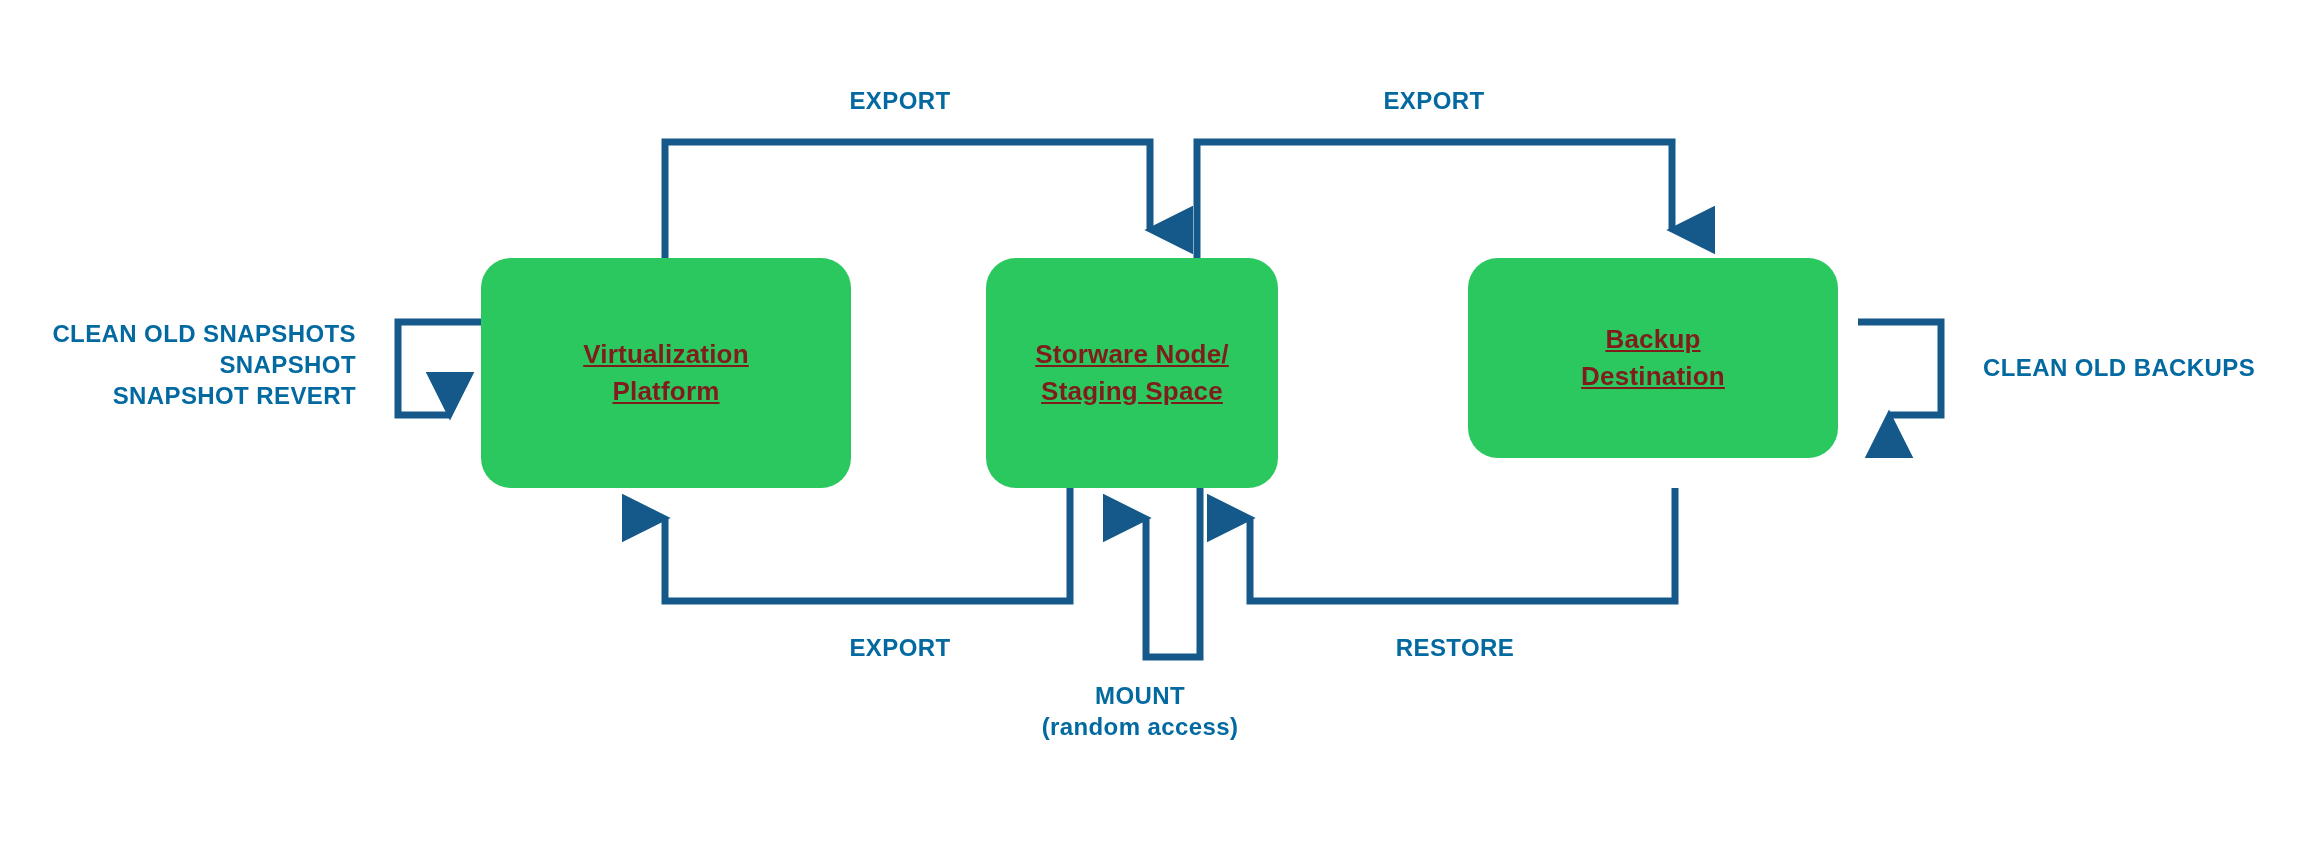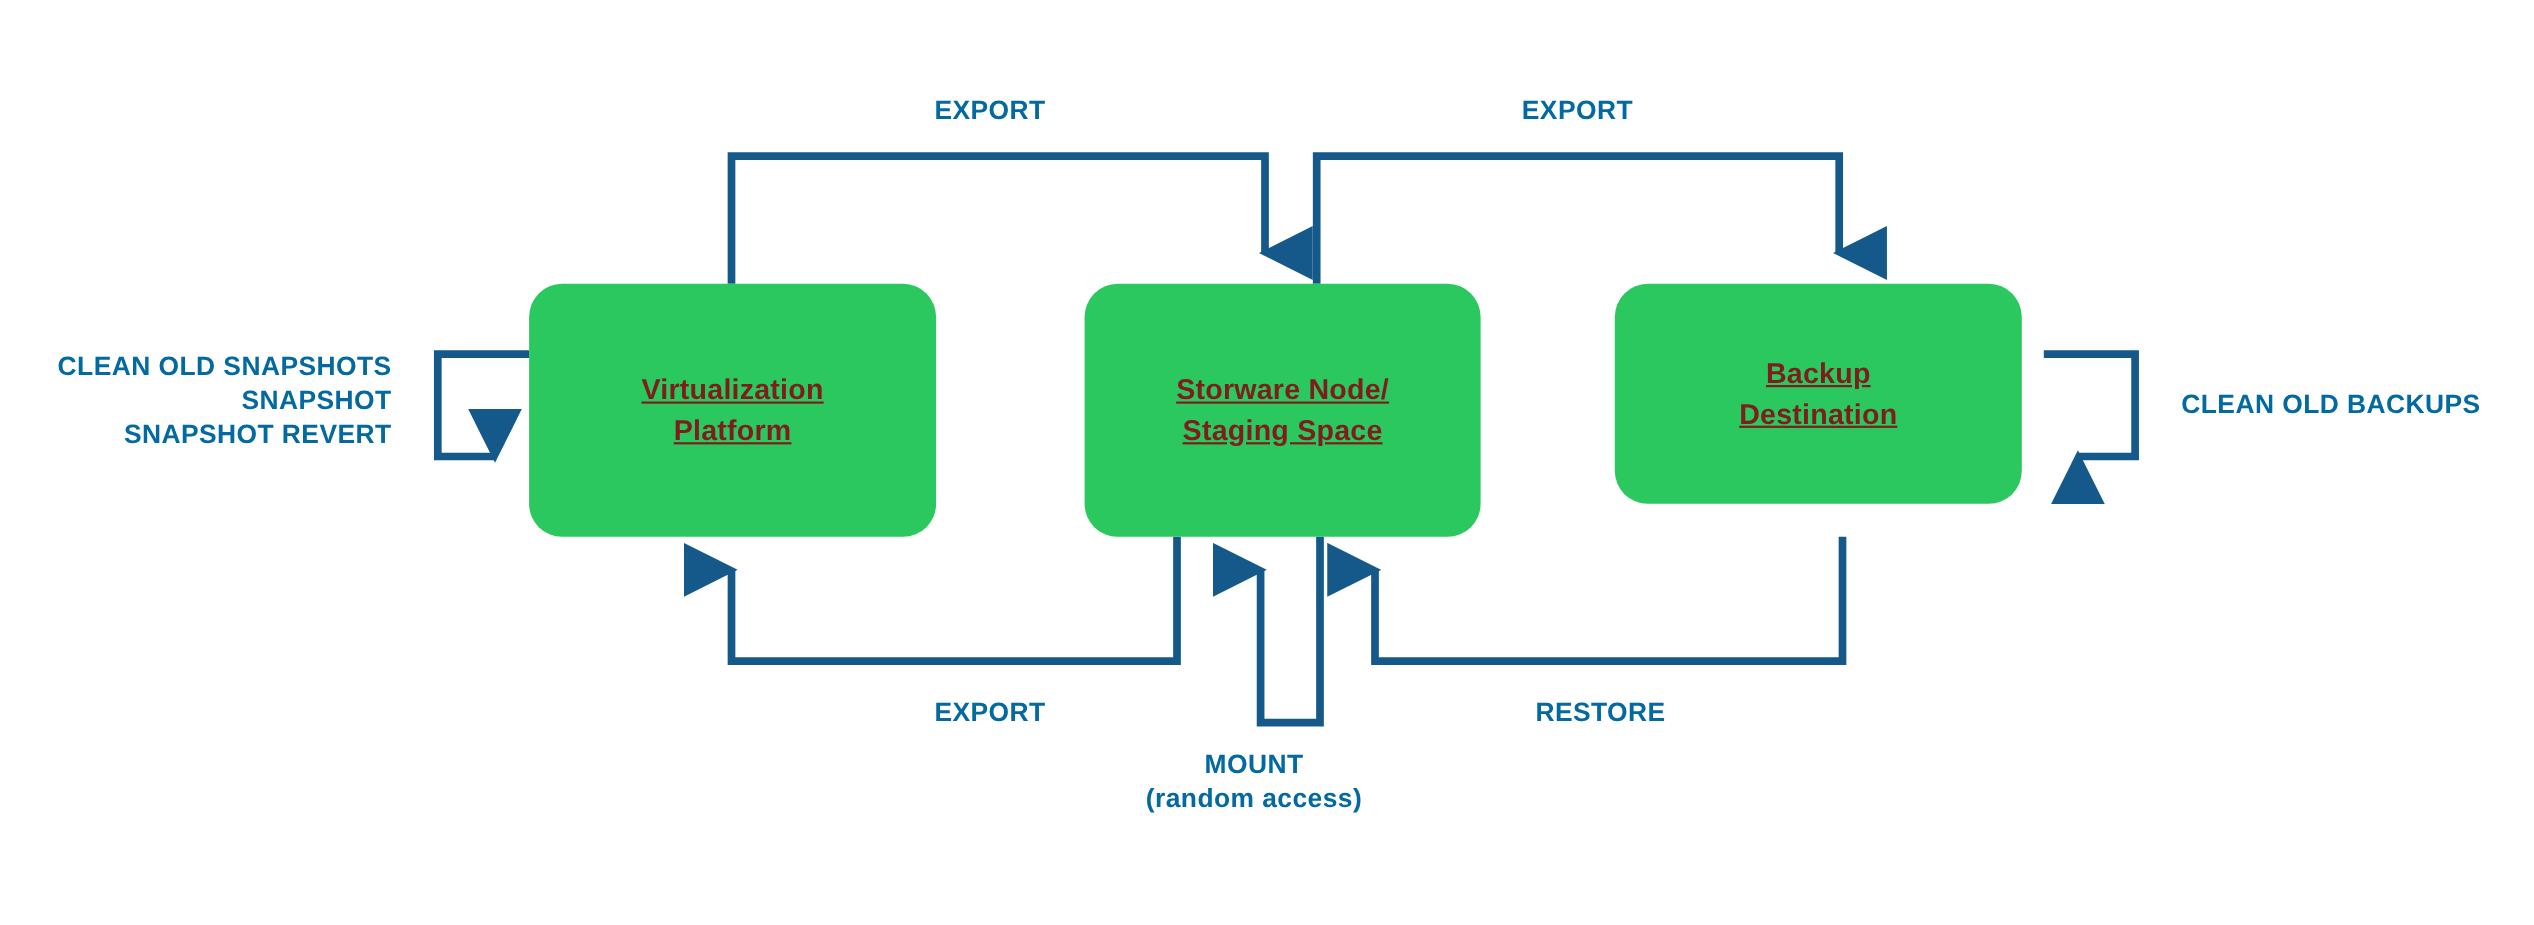--- a/index.html
+++ b/index.html
@@ -90,21 +90,21 @@
 
       <path d="M 1858,322 L 1941,322 L 1941,415 L 1889,415" marker-end="url(#arrow-left)"></path>
     </g>
   </svg>
 
   <div class="node-box" style="left:481px; top:258px; width:370px; height:230px; background:#2BC85F;">
     <div class="node-label">Virtualization
 Platform</div>
   </div>
 
-  <div class="node-box" style="left:986px; top:258px; width:360px; height:230px; background:#2BC85F;">
+  <div class="node-box" style="left:986px; top:258px; width:292px; height:230px; background:#2BC85F;">
     <div class="node-label">Storware Node/
 Staging Space</div>
   </div>
 
   <div class="node-box" style="left:1468px; top:258px; width:370px; height:200px; background:#2BC85F;">
     <div class="node-label">Backup
 Destination</div>
   </div>
 
   <div class="edge-label c" style="left:900px; top:85px;">EXPORT</div>

